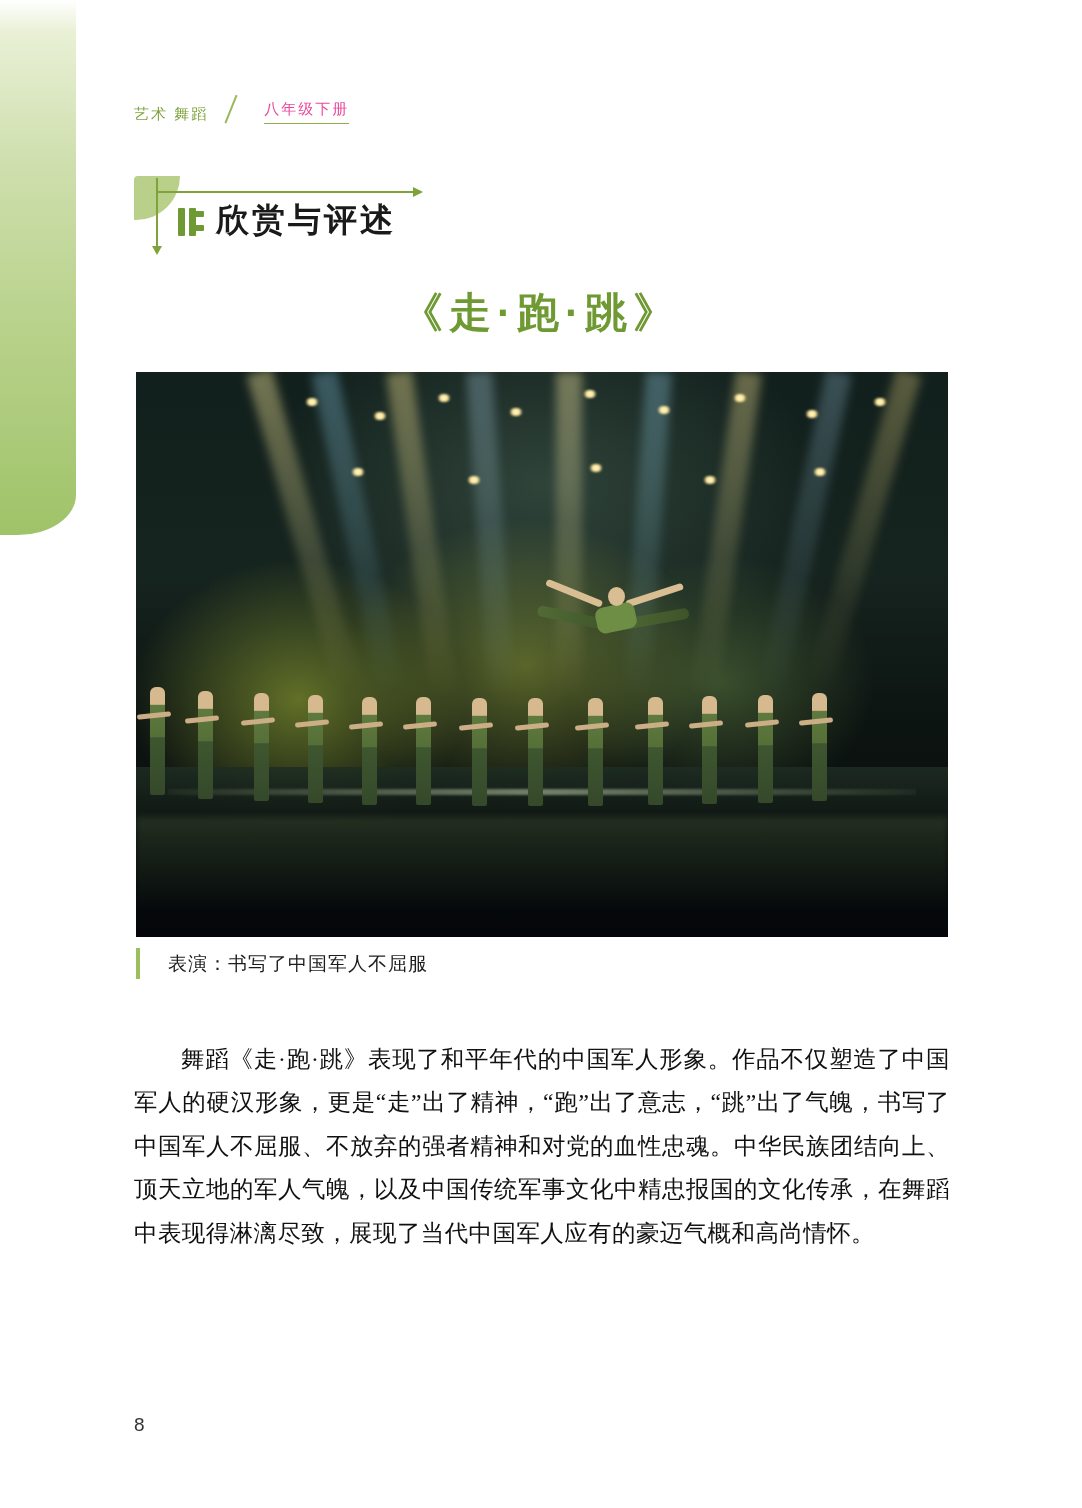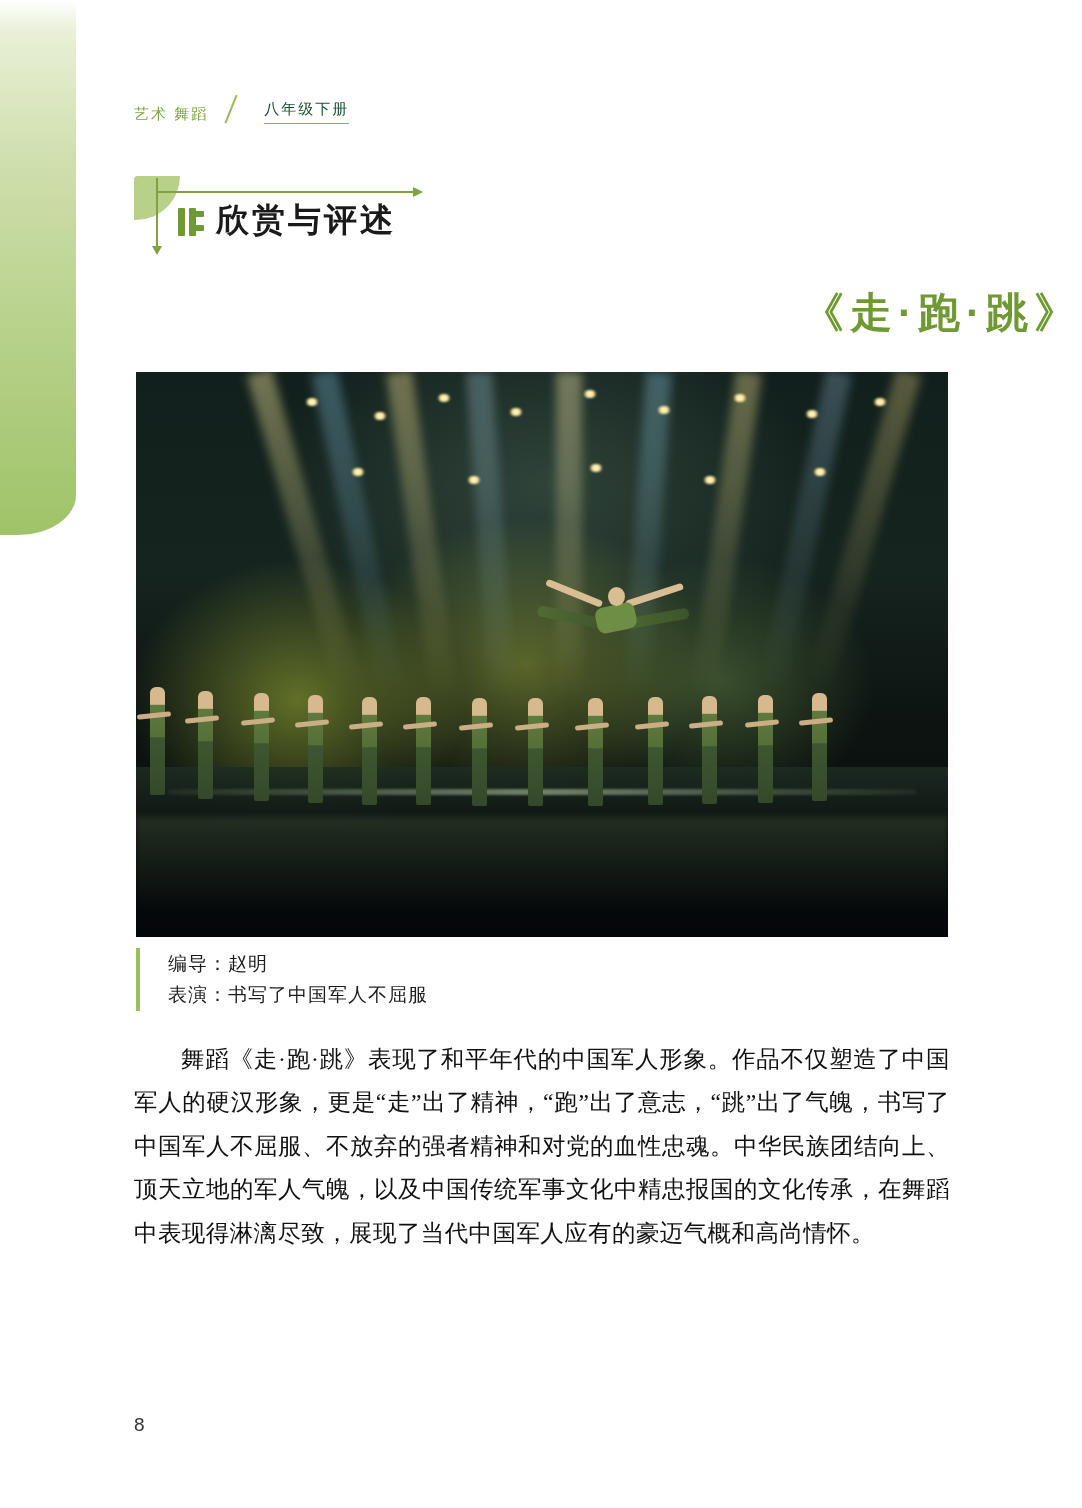--- a/index.html
+++ b/index.html
@@ -61,21 +61,21 @@
     left: 16px;
     top: -2px;
     width: 1.5px;
     height: 30px;
     background: #9ab85c;
     transform: rotate(22deg);
   }
   .header-grade {
     font-family: "Liberation Sans", sans-serif;
     font-size: 15px;
-    color: #14532d;
+    color: #ec4899;
     letter-spacing: 2px;
     white-space: nowrap;
     position: relative;
     padding-bottom: 5px;
   }
   .header-grade::after {
     content: "";
     position: absolute;
     left: 0;
     right: 0;
@@ -176,21 +176,21 @@
     letter-spacing: 3px;
     white-space: nowrap;
   }
 
   
   .work-title {
     position: absolute;
     left: 0;
     right: 0;
     top: 285px;
-    text-align: right;
+    text-align: center;
     font-family: "Liberation Sans", sans-serif;
     font-weight: bold;
     font-size: 42px;
     color: #6f9a33;
     letter-spacing: 6px;
   }
 
   
   .photo {
     position: absolute;
@@ -441,19 +441,18 @@
     <div class="dancer" style="left:392px; bottom:131px;"></div>
     <div class="dancer" style="left:452px; bottom:131px;"></div>
     <div class="dancer" style="left:512px; bottom:132px;"></div>
     <div class="dancer" style="left:566px; bottom:133px;"></div>
     <div class="dancer" style="left:622px; bottom:134px;"></div>
     <div class="dancer" style="left:676px; bottom:136px;"></div>
   </div>
 </div>
 
 <div class="caption">
-  <div>编导：赵明</div>
   <div>表演：书写了中国军人不屈服</div>
 </div>
 
 <div class="body-text">舞蹈《走·跑·跳》表现了和平年代的中国军人形象。作品不仅塑造了中国军人的硬汉形象，更是“走”出了精神，“跑”出了意志，“跳”出了气魄，书写了中国军人不屈服、不放弃的强者精神和对党的血性忠魂。中华民族团结向上、顶天立地的军人气魄，以及中国传统军事文化中精忠报国的文化传承，在舞蹈中表现得淋漓尽致，展现了当代中国军人应有的豪迈气概和高尚情怀。</div>
 
 <div class="page-number">8</div>
 
 </body></html>

